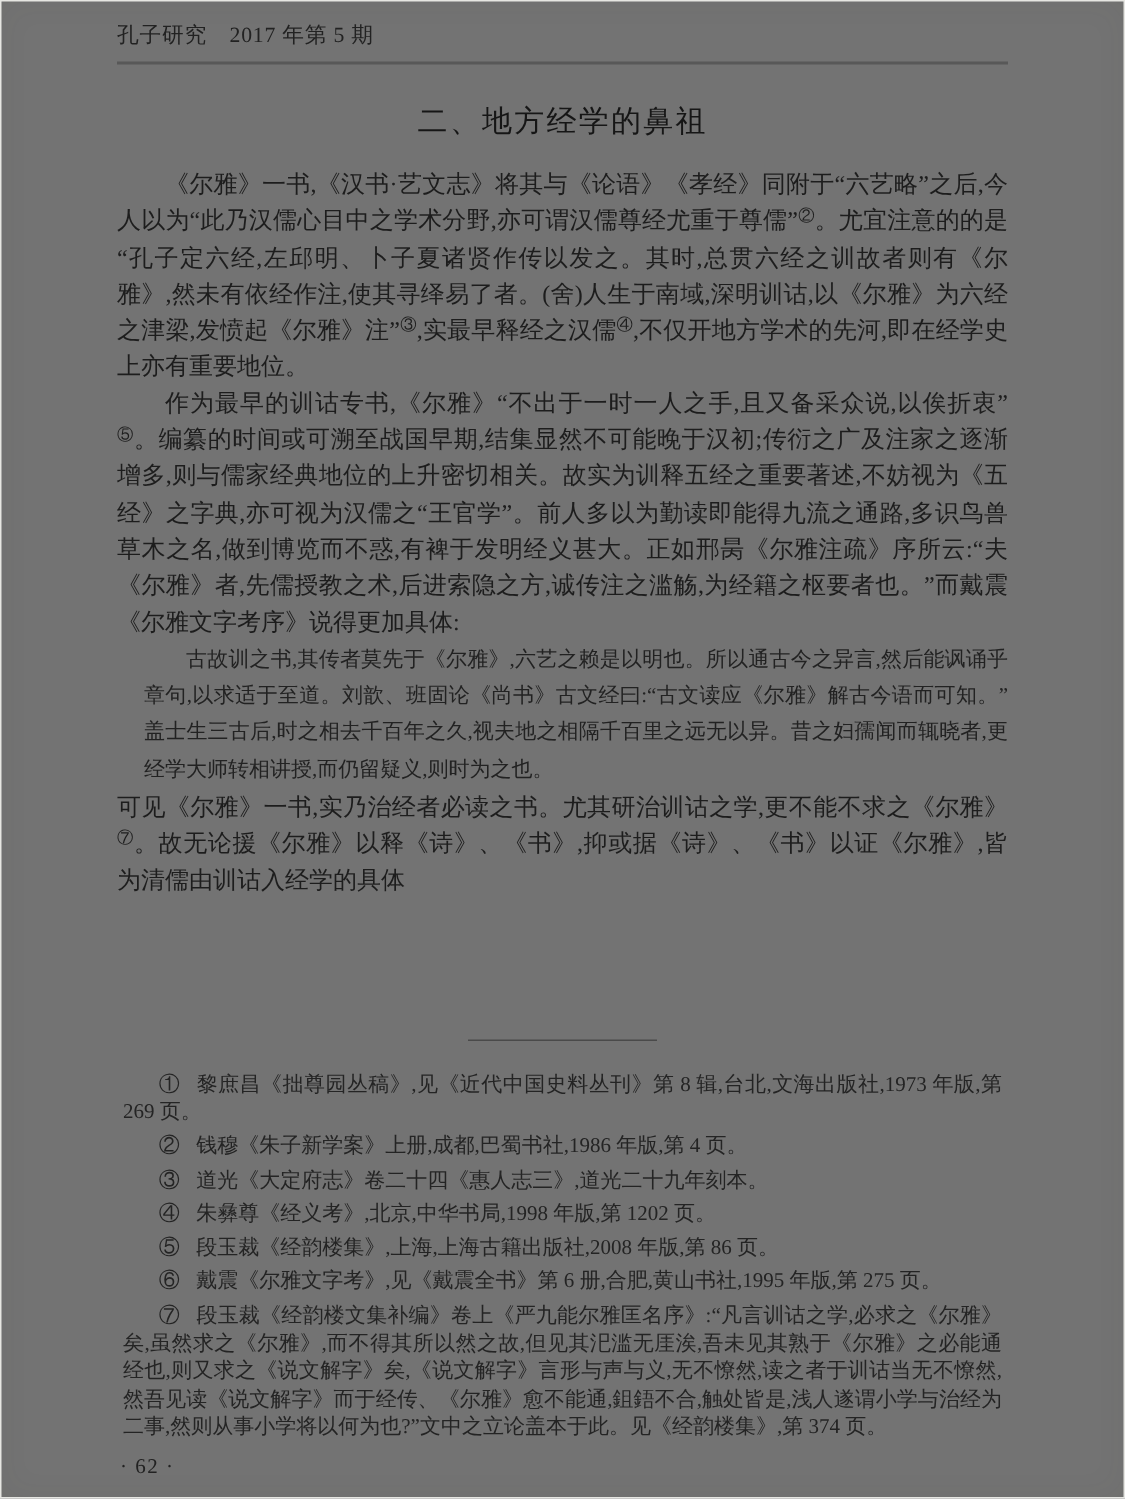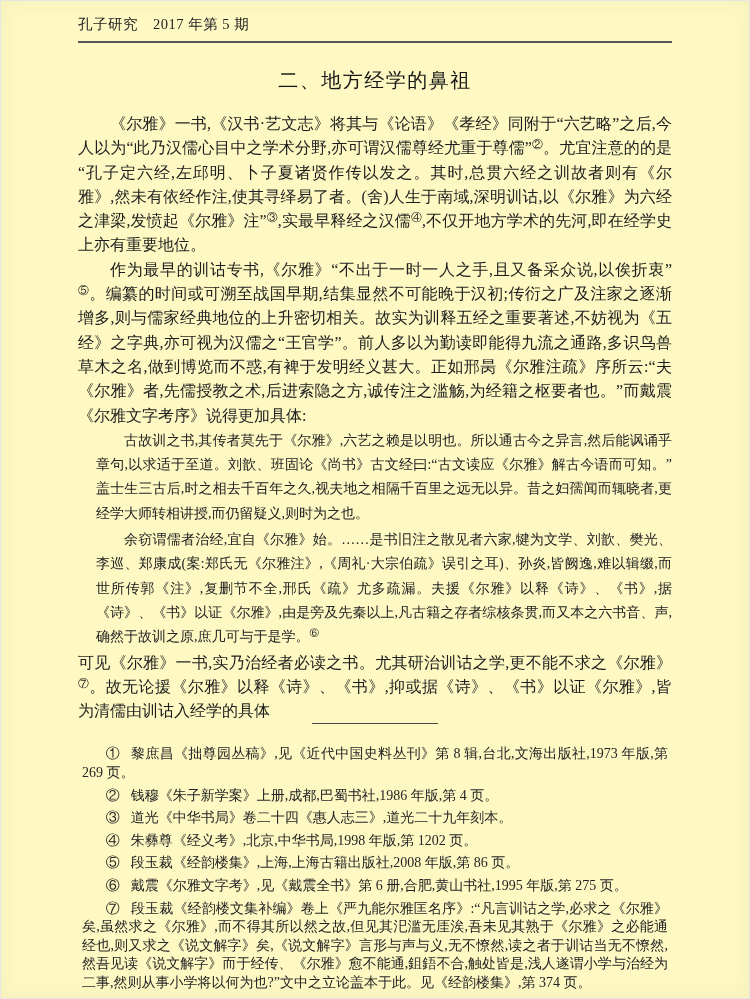--- a/index.html
+++ b/index.html
@@ -1,20 +1,20 @@
 <!DOCTYPE html>
 <html lang="zh"><head>
 <meta charset="utf-8">
 <style>
   html, body { margin: 0; padding: 0; background: #ffffff; }
   .page {
     box-sizing: border-box;
     width: 750px; height: 999px;
     margin: 0;
-    background: #fef9c3;
+    background: #737373;
     box-shadow: inset 0 0 0 1px #e6e6e2, inset 0 0 22px rgba(60,60,55,0.06);
     padding: 14px 78px 12px 78px;
     display: flex; flex-direction: column;
     overflow: hidden;
     font-family: "Liberation Serif", "DejaVu Serif", serif;
     color: #1d1d1d;
     -webkit-font-smoothing: antialiased;
   }
   .journal-header {
     font-size: 14.5px; line-height: 20px; letter-spacing: 0.5px;
@@ -71,30 +71,29 @@
 
 
   <h2 class="section-heading">二、地方经学的鼻祖</h2>
 
   <p class="para">《尔雅》一书,《汉书·艺文志》将其与《论语》《孝经》同附于“六艺略”之后,今人以为“此乃汉儒心目中之学术分野,亦可谓汉儒尊经尤重于尊儒”<sup class="fnref">②</sup>。尤宜注意的的是“孔子定六经,左邱明、卜子夏诸贤作传以发之。其时,总贯六经之训故者则有《尔雅》,然未有依经作注,使其寻绎易了者。(舍)人生于南域,深明训诂,以《尔雅》为六经之津梁,发愤起《尔雅》注”<sup class="fnref">③</sup>,实最早释经之汉儒<sup class="fnref">④</sup>,不仅开地方学术的先河,即在经学史上亦有重要地位。</p>
 
   <p class="para">作为最早的训诂专书,《尔雅》“不出于一时一人之手,且又备采众说,以俟折衷”<sup class="fnref">⑤</sup>。编纂的时间或可溯至战国早期,结集显然不可能晚于汉初;传衍之广及注家之逐渐增多,则与儒家经典地位的上升密切相关。故实为训释五经之重要著述,不妨视为《五经》之字典,亦可视为汉儒之“王官学”。前人多以为勤读即能得九流之通路,多识鸟兽草木之名,做到博览而不惑,有裨于发明经义甚大。正如邢昺《尔雅注疏》序所云:“夫《尔雅》者,先儒授教之术,后进索隐之方,诚传注之滥觞,为经籍之枢要者也。”而戴震《尔雅文字考序》说得更加具体:</p>
 
   <p class="quote">古故训之书,其传者莫先于《尔雅》,六艺之赖是以明也。所以通古今之异言,然后能讽诵乎章句,以求适于至道。刘歆、班固论《尚书》古文经曰:“古文读应《尔雅》解古今语而可知。”盖士生三古后,时之相去千百年之久,视夫地之相隔千百里之远无以异。昔之妇孺闻而辄晓者,更经学大师转相讲授,而仍留疑义,则时为之也。</p>
 
-  <p class="quote">余窃谓儒者治经,宜自《尔雅》始。……是书旧注之散见者六家,犍为文学、刘歆、樊光、李巡、郑康成(案:郑氏无《尔雅注》,《周礼·大宗伯疏》误引之耳)、孙炎,皆阙逸,难以辑缀,而世所传郭《注》,复删节不全,邢氏《疏》尤多疏漏。夫援《尔雅》以释《诗》、《书》,据《诗》、《书》以证《尔雅》,由是旁及先秦以上,凡古籍之存者综核条贯,而又本之六书音、声,确然于故训之原,庶几可与于是学。<sup class="fnref">⑥</sup></p>
 
   <p class="para no-indent">可见《尔雅》一书,实乃治经者必读之书。尤其研治训诂之学,更不能不求之《尔雅》<sup class="fnref">⑦</sup>。故无论援《尔雅》以释《诗》、《书》,抑或据《诗》、《书》以证《尔雅》,皆为清儒由训诂入经学的具体</p>
 
   <hr class="fn-sep">
 
   <div class="footnotes">
     <p class="footnote"><span class="fn-marker">①</span><span>黎庶昌《拙尊园丛稿》,见《近代中国史料丛刊》第 8 辑,台北,文海出版社,1973 年版,第 269 页。</span></p>
     <p class="footnote"><span class="fn-marker">②</span><span>钱穆《朱子新学案》上册,成都,巴蜀书社,1986 年版,第 4 页。</span></p>
-    <p class="footnote"><span class="fn-marker">③</span><span>道光《中华书局》卷二十四《惠人志三》,道光二十九年刻本。</span></p>
+    <p class="footnote"><span class="fn-marker">③</span><span>道光《大定府志》卷二十四《惠人志三》,道光二十九年刻本。</span></p>
     <p class="footnote"><span class="fn-marker">④</span><span>朱彝尊《经义考》,北京,中华书局,1998 年版,第 1202 页。</span></p>
     <p class="footnote"><span class="fn-marker">⑤</span><span>段玉裁《经韵楼集》,上海,上海古籍出版社,2008 年版,第 86 页。</span></p>
     <p class="footnote"><span class="fn-marker">⑥</span><span>戴震《尔雅文字考》,见《戴震全书》第 6 册,合肥,黄山书社,1995 年版,第 275 页。</span></p>
     <p class="footnote"><span class="fn-marker">⑦</span><span>段玉裁《经韵楼文集补编》卷上《严九能尔雅匡名序》:“凡言训诂之学,必求之《尔雅》矣,虽然求之《尔雅》,而不得其所以然之故,但见其汜滥无厓涘,吾未见其熟于《尔雅》之必能通经也,则又求之《说文解字》矣,《说文解字》言形与声与义,无不憭然,读之者于训诂当无不憭然,然吾见读《说文解字》而于经传、《尔雅》愈不能通,鉏鋙不合,触处皆是,浅人遂谓小学与治经为二事,然则从事小学将以何为也?”文中之立论盖本于此。见《经韵楼集》,第 374 页。</span></p>
   </div>
 
   <div class="page-number">· 62 ·</div>
 
 </div>
 

